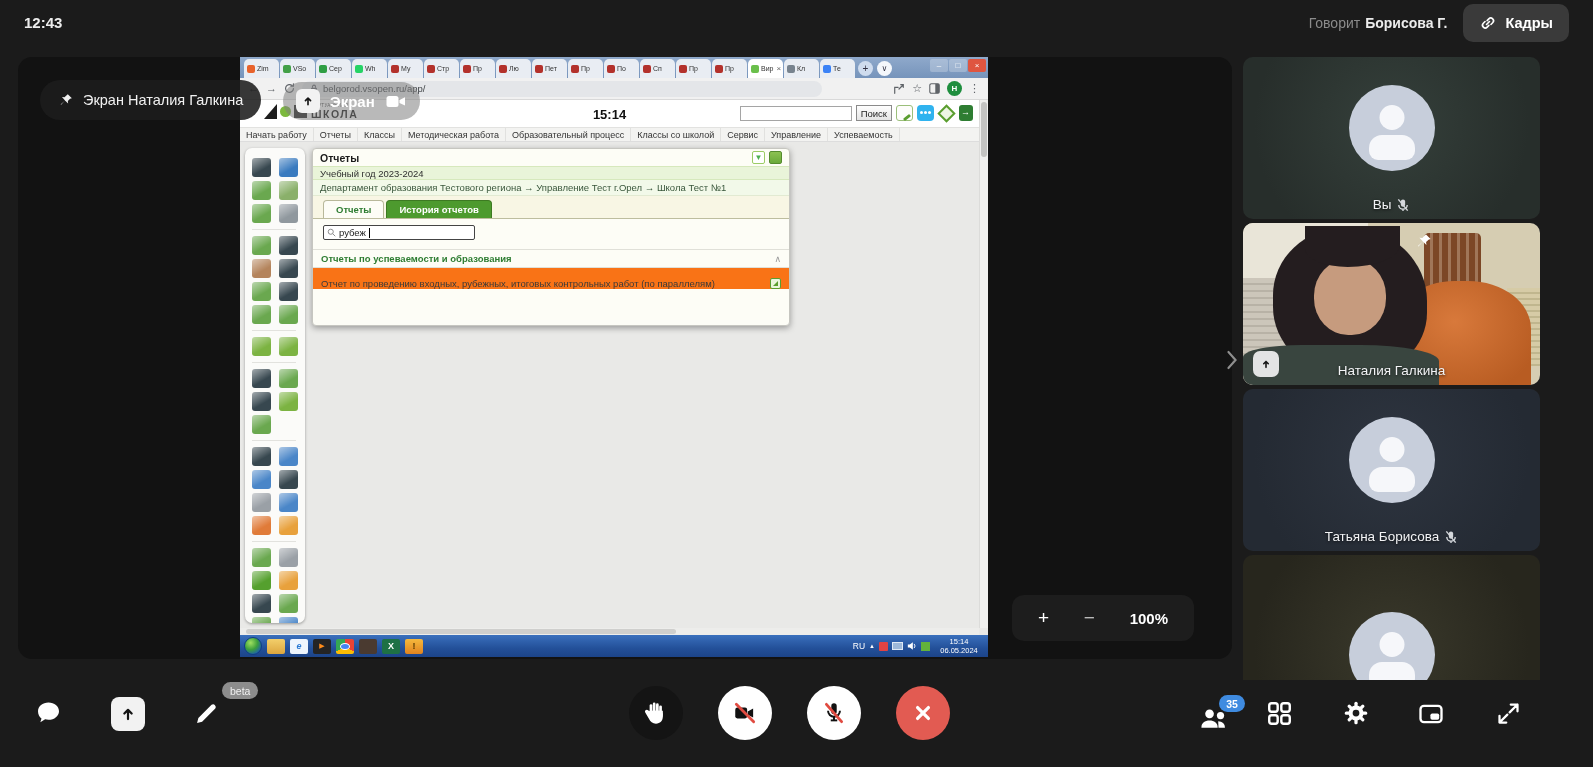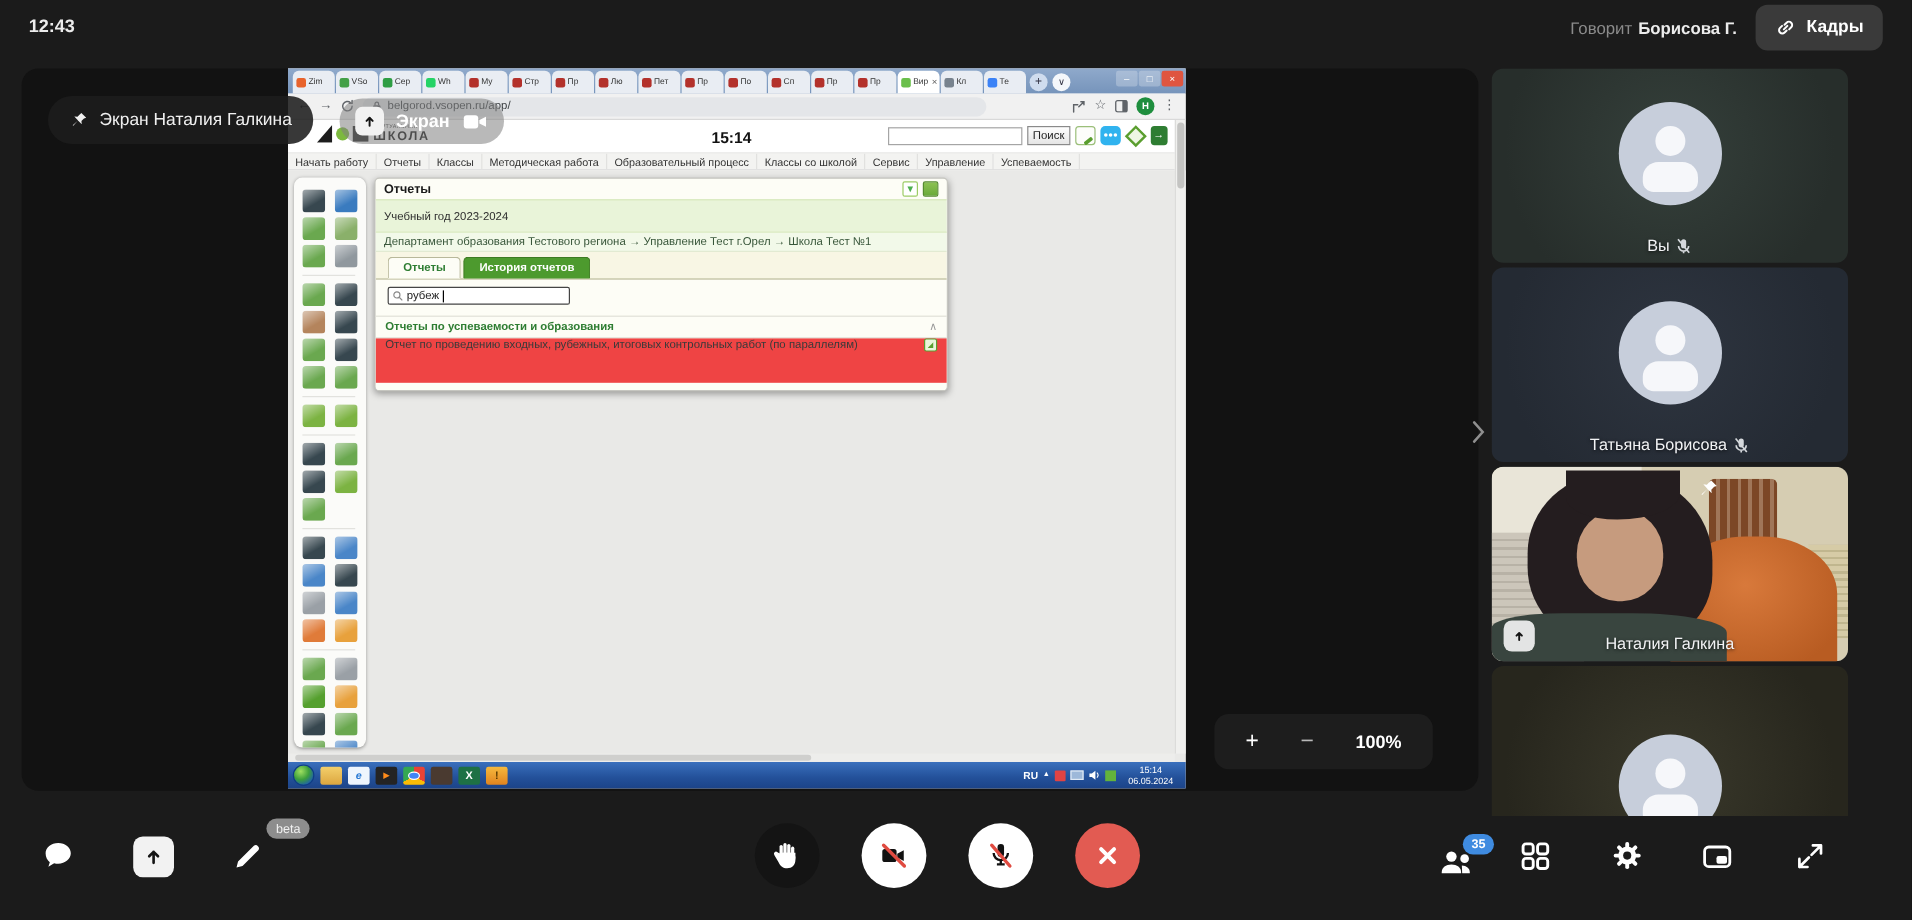--- a/index.html
+++ b/index.html
@@ -71,34 +71,34 @@
   .iconbar{position:absolute;left:5px;top:6px;bottom:12px;width:60px;background:#fbfbf9;border-radius:7px;box-shadow:0 1px 3px rgba(0,0,0,.35);padding:10px 0;display:grid;grid-template-columns:19px 19px;gap:4px 8px;justify-content:center;align-content:start;overflow:hidden}
   .sicon{width:19px;height:19px;border-radius:3px;background:linear-gradient(150deg,rgba(255,255,255,.55),rgba(255,255,255,0) 60%),var(--c,#889);cursor:pointer}
   .sicon.divider{grid-column:1/-1;width:44px;height:1px;border-radius:0;background:#e2e2de;margin:2px 0;cursor:default}
 
   .panel{position:absolute;left:72px;top:6px;width:478px;height:178px;background:#fdfdf6;border:1px solid #c6c6c0;border-radius:4px;box-shadow:0 2px 6px rgba(0,0,0,.35);overflow:hidden}
   .ptitle{height:17px;display:flex;align-items:center;padding:0 7px;gap:4px}
   .ptitle .t{font-size:10.5px;font-weight:bold;color:#1a1a1a}
   .ptitle .sp{flex:1}
   .pbtn-down{width:13px;height:13px;background:#fff;border:1px solid #9ccc65;color:#4caf50;font-size:8px;display:flex;align-items:center;justify-content:center;border-radius:2px;cursor:pointer}
   .pbtn-sq{width:13px;height:13px;background:linear-gradient(#8cc152,#6aaa3a);border:1px solid #558b2f;border-radius:2px;cursor:pointer}
-  .pyear{height:28px;background:#e9f4d9;border-top:1px solid #d6e8bc;border-bottom:1px solid #d6e8bc;font-size:9.5px;color:#2f2f2f;display:flex;align-items:center;padding:0 7px}
+  .pyear{height:14px;background:#e9f4d9;border-top:1px solid #d6e8bc;border-bottom:1px solid #d6e8bc;font-size:9.5px;color:#2f2f2f;display:flex;align-items:center;padding:0 7px}
   .pcrumb{height:16px;background:#f2f9e9;border-bottom:1px solid #e2ead2;font-size:9.5px;color:#38563a;display:flex;align-items:center;padding:0 7px;white-space:nowrap;overflow:hidden}
   .ptabs{height:23px;background:#f8f6e4;border-bottom:1px solid #bdbd9e;display:flex;align-items:flex-end;padding-left:10px;gap:2px}
   .ptab{padding:3px 12px 3px;font-size:9.5px;font-weight:bold;border:1px solid #b8b89a;border-bottom:none;border-radius:4px 4px 0 0;background:#fdfdf6;color:#2e7d32;cursor:pointer}
   .ptab.active{background:#4d9a2e;border-color:#3d7a22;color:#fff}
   .psearcharea{height:26px;padding:6px 0 0 10px}
   .psearch{width:152px;height:15px;border:1.5px solid #444;border-radius:2px;background:#fff;display:flex;align-items:center;gap:3px;padding:0 3px}
   .psearch .val{font-size:9.5px;color:#222}
   .caret{width:1px;height:10px;background:#000}
   .psection{height:19px;margin-top:4px;border-top:1px solid #e0e0d8;border-bottom:1px solid #e0e0d8;display:flex;align-items:center;padding:0 8px;cursor:pointer}
   .psection .t{font-size:9.5px;font-weight:bold;color:#2e7d32}
   .psection .sp{flex:1}
   .psection .chev{color:#999;font-size:9px}
-  .preport{height:37px;background:#ef4444;display:flex;align-items:flex-start;padding:0 8px;font-size:9.5px;color:#3a3a3a;cursor:pointer}
+  .preport{height:21px;background:#f97316;display:flex;align-items:flex-end;padding:0 8px;font-size:9.5px;color:#3a3a3a;cursor:pointer}
   .preport .sp{flex:1}
   .repic{width:11px;height:11px;border:1px solid #5a9e2f;background:#eaf5dc;border-radius:2px;position:relative}
   .repic::after{content:"";position:absolute;left:2px;top:2px;width:5px;height:5px;background:#5a9e2f;clip-path:polygon(0 100%,100% 0,100% 100%)}
 
   
   .vscroll{position:absolute;right:0;top:43px;bottom:29px;width:9px;background:#f0f0ee;border-left:1px solid #dcdcda}
   .vthumb{position:absolute;left:1px;right:1px;top:2px;height:55px;background:#c4c4c2;border-radius:4px}
   .hscroll{position:absolute;left:0;right:9px;bottom:22px;height:7px;background:#ededeb}
   .hthumb{position:absolute;left:6px;top:1px;bottom:1px;width:430px;background:#cfcfcd;border-radius:3px}
 
@@ -108,21 +108,21 @@
   .tbicon{width:18px;height:15px;border-radius:2px;display:flex;align-items:center;justify-content:center;font-size:9px;font-weight:bold;color:#fff;cursor:pointer;position:relative}
   .tbicon[data-icon="folder"]{background:linear-gradient(#f3cf6b,#dca63f)}
   .tbicon[data-icon="ie"]{background:#eef5fd;color:#2a7ad4;font-style:italic}
   .tbicon[data-icon="player"]{background:#242424;color:#ff8c1a;font-size:7px}
   .tbicon[data-icon="chrome"]{background:conic-gradient(#ea4335 0 120deg,#fbbc05 0 240deg,#34a853 0)}
   .tbicon[data-icon="chrome"]::after{content:"";position:absolute;inset:4px;background:#4285f4;border:1.5px solid #fff;border-radius:50%}
   .tbicon[data-icon="school-app"]{background:#4a3a30}
   .tbicon[data-icon="excel"]{background:#1e7145}
   .tbicon[data-icon="warning"]{background:linear-gradient(#f6b93d,#e0831f);color:#5a3a00}
   .tray{margin-left:auto;display:flex;align-items:center;gap:4px;font-size:8.5px;color:#fff}
-  .tray .lang{font-weight:bold}
+  .tray .lang{font-weight:normal}
   .tray .up{font-size:6px}
   .flagic{width:9px;height:9px;background:#e04343;border-radius:1px}
   .monic{width:11px;height:8px;border:1px solid #dfe9f5;background:#9db8d9}
   .grnic{width:9px;height:9px;background:#63b33c}
   .traytime{width:50px;text-align:center;line-height:1.2;font-size:7.5px}
 
   
   .pinpill{position:absolute;left:40px;top:80px;height:40px;border-radius:20px;background:rgba(28,28,28,.88);display:flex;align-items:center;gap:9px;padding:0 18px;font-size:14.5px;color:#f0f0f0;z-index:30;white-space:nowrap}
   .sharepill{position:absolute;left:283px;top:82px;height:38px;border-radius:19px;background:rgba(128,128,128,.55);display:flex;align-items:center;gap:10px;padding:0 13px;z-index:31;color:#fff;font-size:15px;font-weight:bold}
   .sharebox{width:24px;height:24px;background:#f2f2f2;border-radius:6px;display:flex;align-items:center;justify-content:center}
@@ -513,35 +513,20 @@
         <span>Вы</span>
         <span class="micoff">
           <svg width="14" height="14" viewBox="0 0 15 15">
             <rect x="5.2" y="1.5" width="4.6" height="8" rx="2.3" fill="#d5d8dc"></rect>
             <path d="M3 7.5a4.5 4.5 0 0 0 9 0M7.5 12v2" stroke="#d5d8dc" stroke-width="1.5" fill="none"></path>
             <line x1="2.5" y1="1.5" x2="12.5" y2="13.5" stroke="#d5d8dc" stroke-width="1.5"></line>
           </svg>
         </span>
       </div>
     </div>
-    <div class="tile v-slate muted">
-
-      <div class="avatarc"></div>
-
-      <div class="namebar">
-        <span>Татьяна Борисова</span>
-        <span class="micoff">
-          <svg width="14" height="14" viewBox="0 0 15 15">
-            <rect x="5.2" y="1.5" width="4.6" height="8" rx="2.3" fill="#d5d8dc"></rect>
-            <path d="M3 7.5a4.5 4.5 0 0 0 9 0M7.5 12v2" stroke="#d5d8dc" stroke-width="1.5" fill="none"></path>
-            <line x1="2.5" y1="1.5" x2="12.5" y2="13.5" stroke="#d5d8dc" stroke-width="1.5"></line>
-          </svg>
-        </span>
-      </div>
-    </div>
     <div class="tile v-video pinned sharing">
       <div class="scene">
         <div class="sc-wallL"></div>
         <div class="sc-radL"></div>
         <div class="sc-radR"></div>
         <div class="sc-chairW"></div>
         <div class="sc-chairO"></div>
         <div class="sc-hair"></div>
         <div class="sc-face"></div>
         <div class="sc-bangs"></div>
@@ -556,20 +541,35 @@
       <span class="sharebadge">
         <svg width="16" height="16" viewBox="0 0 24 24">
           <path d="M12 17V8.3M8.6 11.6 12 8.2l3.4 3.4" stroke="#151515" stroke-width="2.4" fill="none" stroke-linecap="round" stroke-linejoin="round"></path>
         </svg>
       </span>
       <div class="namebar">
         <span>Наталия Галкина</span>
 
       </div>
     </div>
+    <div class="tile v-slate muted">
+
+      <div class="avatarc"></div>
+
+      <div class="namebar">
+        <span>Татьяна Борисова</span>
+        <span class="micoff">
+          <svg width="14" height="14" viewBox="0 0 15 15">
+            <rect x="5.2" y="1.5" width="4.6" height="8" rx="2.3" fill="#d5d8dc"></rect>
+            <path d="M3 7.5a4.5 4.5 0 0 0 9 0M7.5 12v2" stroke="#d5d8dc" stroke-width="1.5" fill="none"></path>
+            <line x1="2.5" y1="1.5" x2="12.5" y2="13.5" stroke="#d5d8dc" stroke-width="1.5"></line>
+          </svg>
+        </span>
+      </div>
+    </div>
     <div class="tile v-brown">
 
       <div class="avatarc"></div>
 
       <div class="namebar">
         <span></span>
 
       </div>
     </div>
 </div>

